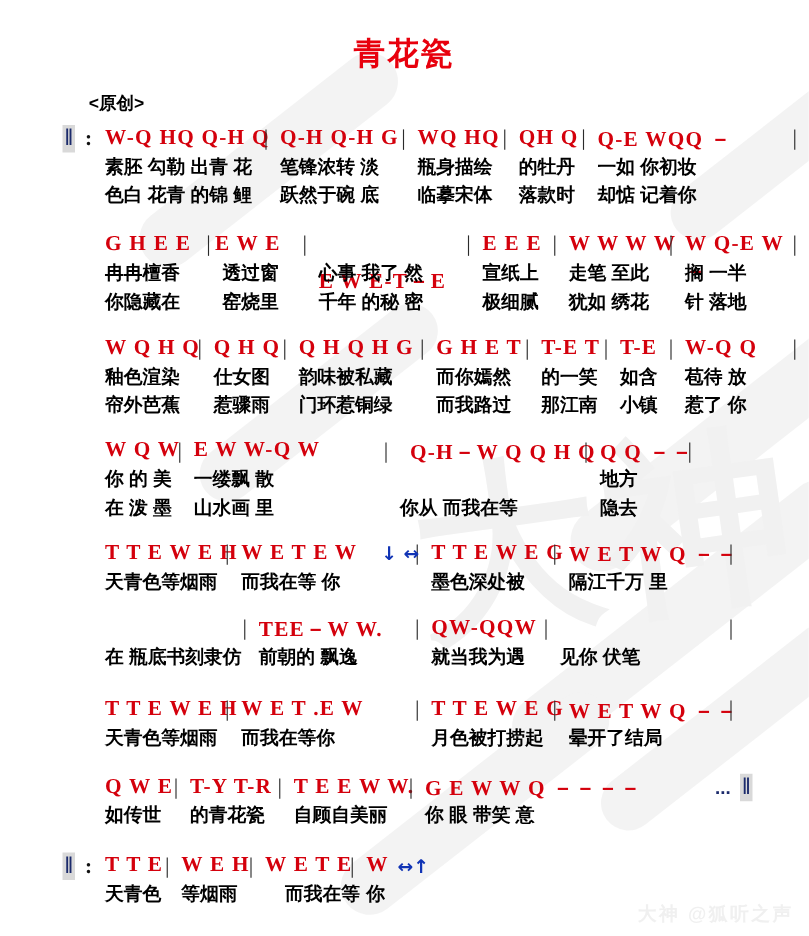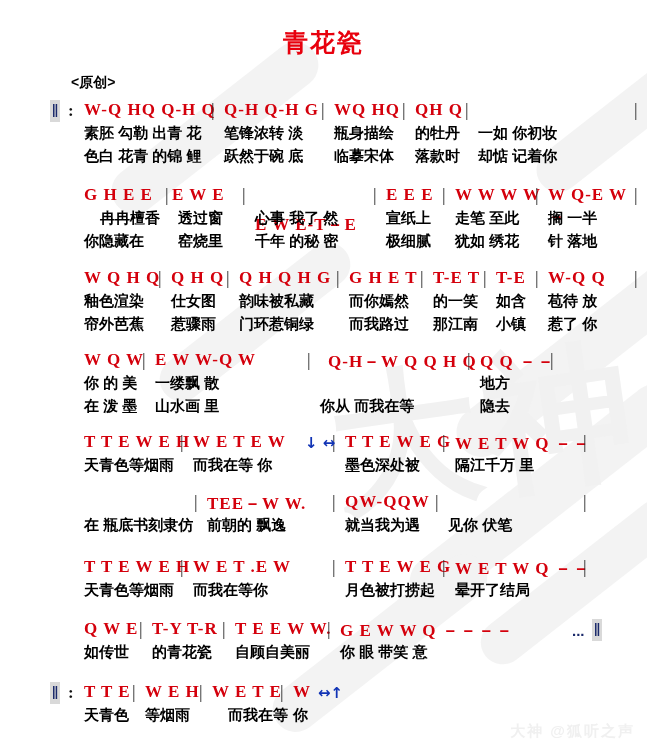--- a/index.html
+++ b/index.html
@@ -159,20 +159,21 @@
       <div class="block" style="top: 100px; height: 80px;">
         <span class="repeat" style="position: absolute; left: 50px; top: 0px;">‖</span>
         <span class="repeat-colon" style="position: absolute; left: 68px; top: 1px;">:</span>
         <span class="notes" style="position: absolute; left: 84px; top: 0px;">W-Q HQ Q-H Q</span>
         <span class="notes" style="position: absolute; left: 224px; top: 0px;">Q-H Q-H G</span>
         <span class="bar" style="position: absolute; left: 211px; top: 0px;">|</span>
         <span class="notes" style="position: absolute; left: 334px; top: 0px;">WQ HQ</span>
         <span class="bar" style="position: absolute; left: 321px; top: 0px;">|</span>
         <span class="notes" style="position: absolute; left: 415px; top: 0px;">QH Q</span>
         <span class="bar" style="position: absolute; left: 402px; top: 0px;">|</span>
+        <span class="notes" style="position: absolute; left: 478px; top: 0px;">Q-E WQQ －</span>
         <span class="bar" style="position: absolute; left: 465px; top: 0px;">|</span>
         <span class="bar" style="position: absolute; left: 634px; top: 0px;">|</span>
         <span class="lyric" style="position: absolute; left: 84px; top: 24px;">素胚 勾勒 出青 花</span>
         <span class="lyric" style="position: absolute; left: 224px; top: 24px;">笔锋浓转 淡</span>
         <span class="lyric" style="position: absolute; left: 334px; top: 24px;">瓶身描绘</span>
         <span class="lyric" style="position: absolute; left: 415px; top: 24px;">的牡丹</span>
         <span class="lyric" style="position: absolute; left: 478px; top: 24px;">一如 你初妆</span>
         <span class="lyric" style="position: absolute; left: 84px; top: 47px;">色白 花青 的锦 鲤</span>
         <span class="lyric" style="position: absolute; left: 224px; top: 47px;">跃然于碗 底</span>
         <span class="lyric" style="position: absolute; left: 334px; top: 47px;">临摹宋体</span>
@@ -185,21 +186,21 @@
         <span class="bar" style="position: absolute; left: 165px; top: 0px;">|</span>
         <span class="notes" style="position: absolute; left: 255px; top: 0px; margin-top: 28px;">E W E-T－E</span>
         <span class="bar" style="position: absolute; left: 242px; top: 0px;">|</span>
         <span class="notes" style="position: absolute; left: 386px; top: 0px;">E E E</span>
         <span class="bar" style="position: absolute; left: 373px; top: 0px;">|</span>
         <span class="notes" style="position: absolute; left: 455px; top: 0px;">W W W W</span>
         <span class="bar" style="position: absolute; left: 442px; top: 0px;">|</span>
         <span class="notes" style="position: absolute; left: 548px; top: 0px;">W Q-E W －</span>
         <span class="bar" style="position: absolute; left: 535px; top: 0px;">|</span>
         <span class="bar" style="position: absolute; left: 634px; top: 0px;">|</span>
-        <span class="lyric" style="position: absolute; left: 84px; top: 24px; margin-left: 16px;">冉冉檀香</span>
+        <span class="lyric" style="position: absolute; left: 84px; top: 24px;">冉冉檀香</span>
         <span class="lyric" style="position: absolute; left: 178px; top: 24px;">透过窗</span>
         <span class="lyric" style="position: absolute; left: 255px; top: 24px;">心事 我了 然</span>
         <span class="lyric" style="position: absolute; left: 386px; top: 24px;">宣纸上</span>
         <span class="lyric" style="position: absolute; left: 455px; top: 24px;">走笔 至此</span>
         <span class="lyric" style="position: absolute; left: 548px; top: 24px;">搁 一半</span>
         <span class="lyric" style="position: absolute; left: 84px; top: 47px;">你隐藏在</span>
         <span class="lyric" style="position: absolute; left: 178px; top: 47px; text-align: center;">窑烧里</span>
         <span class="lyric" style="position: absolute; left: 255px; top: 47px;">千年 的秘 密</span>
         <span class="lyric" style="position: absolute; left: 386px; top: 47px;">极细腻</span>
         <span class="lyric" style="position: absolute; left: 455px; top: 47px;">犹如 绣花</span>

